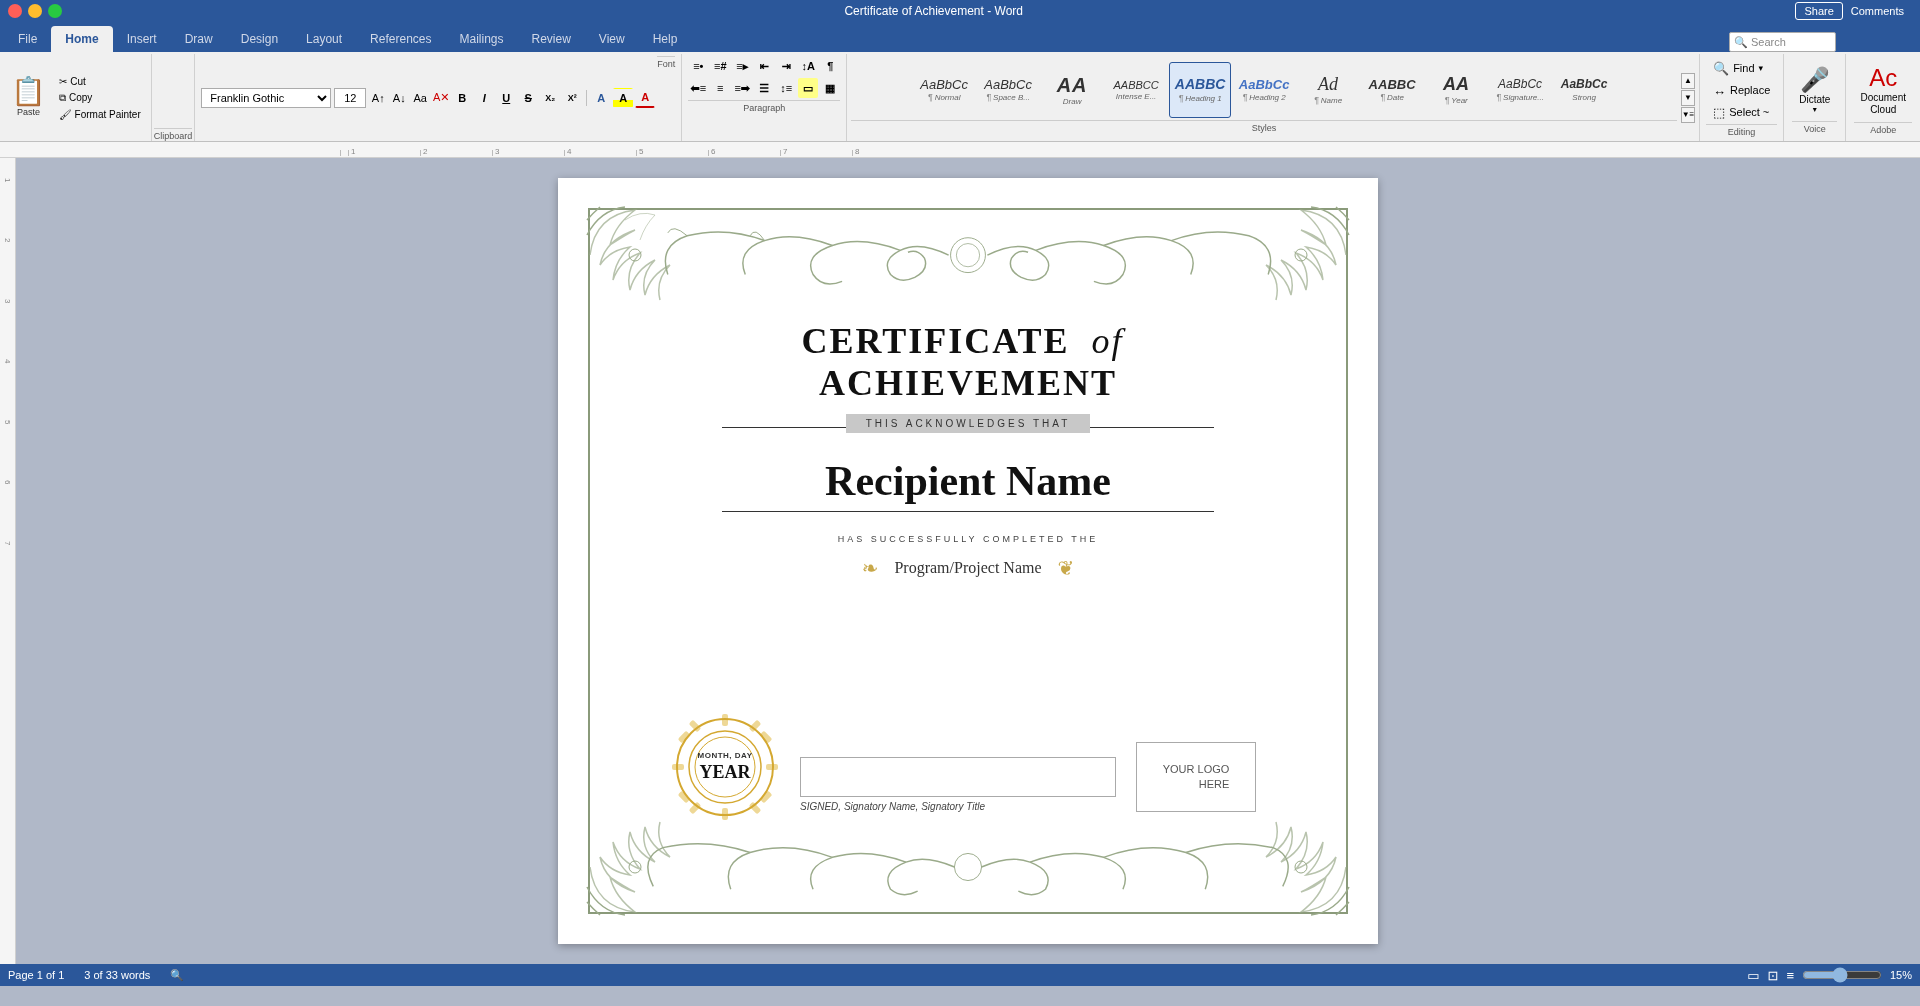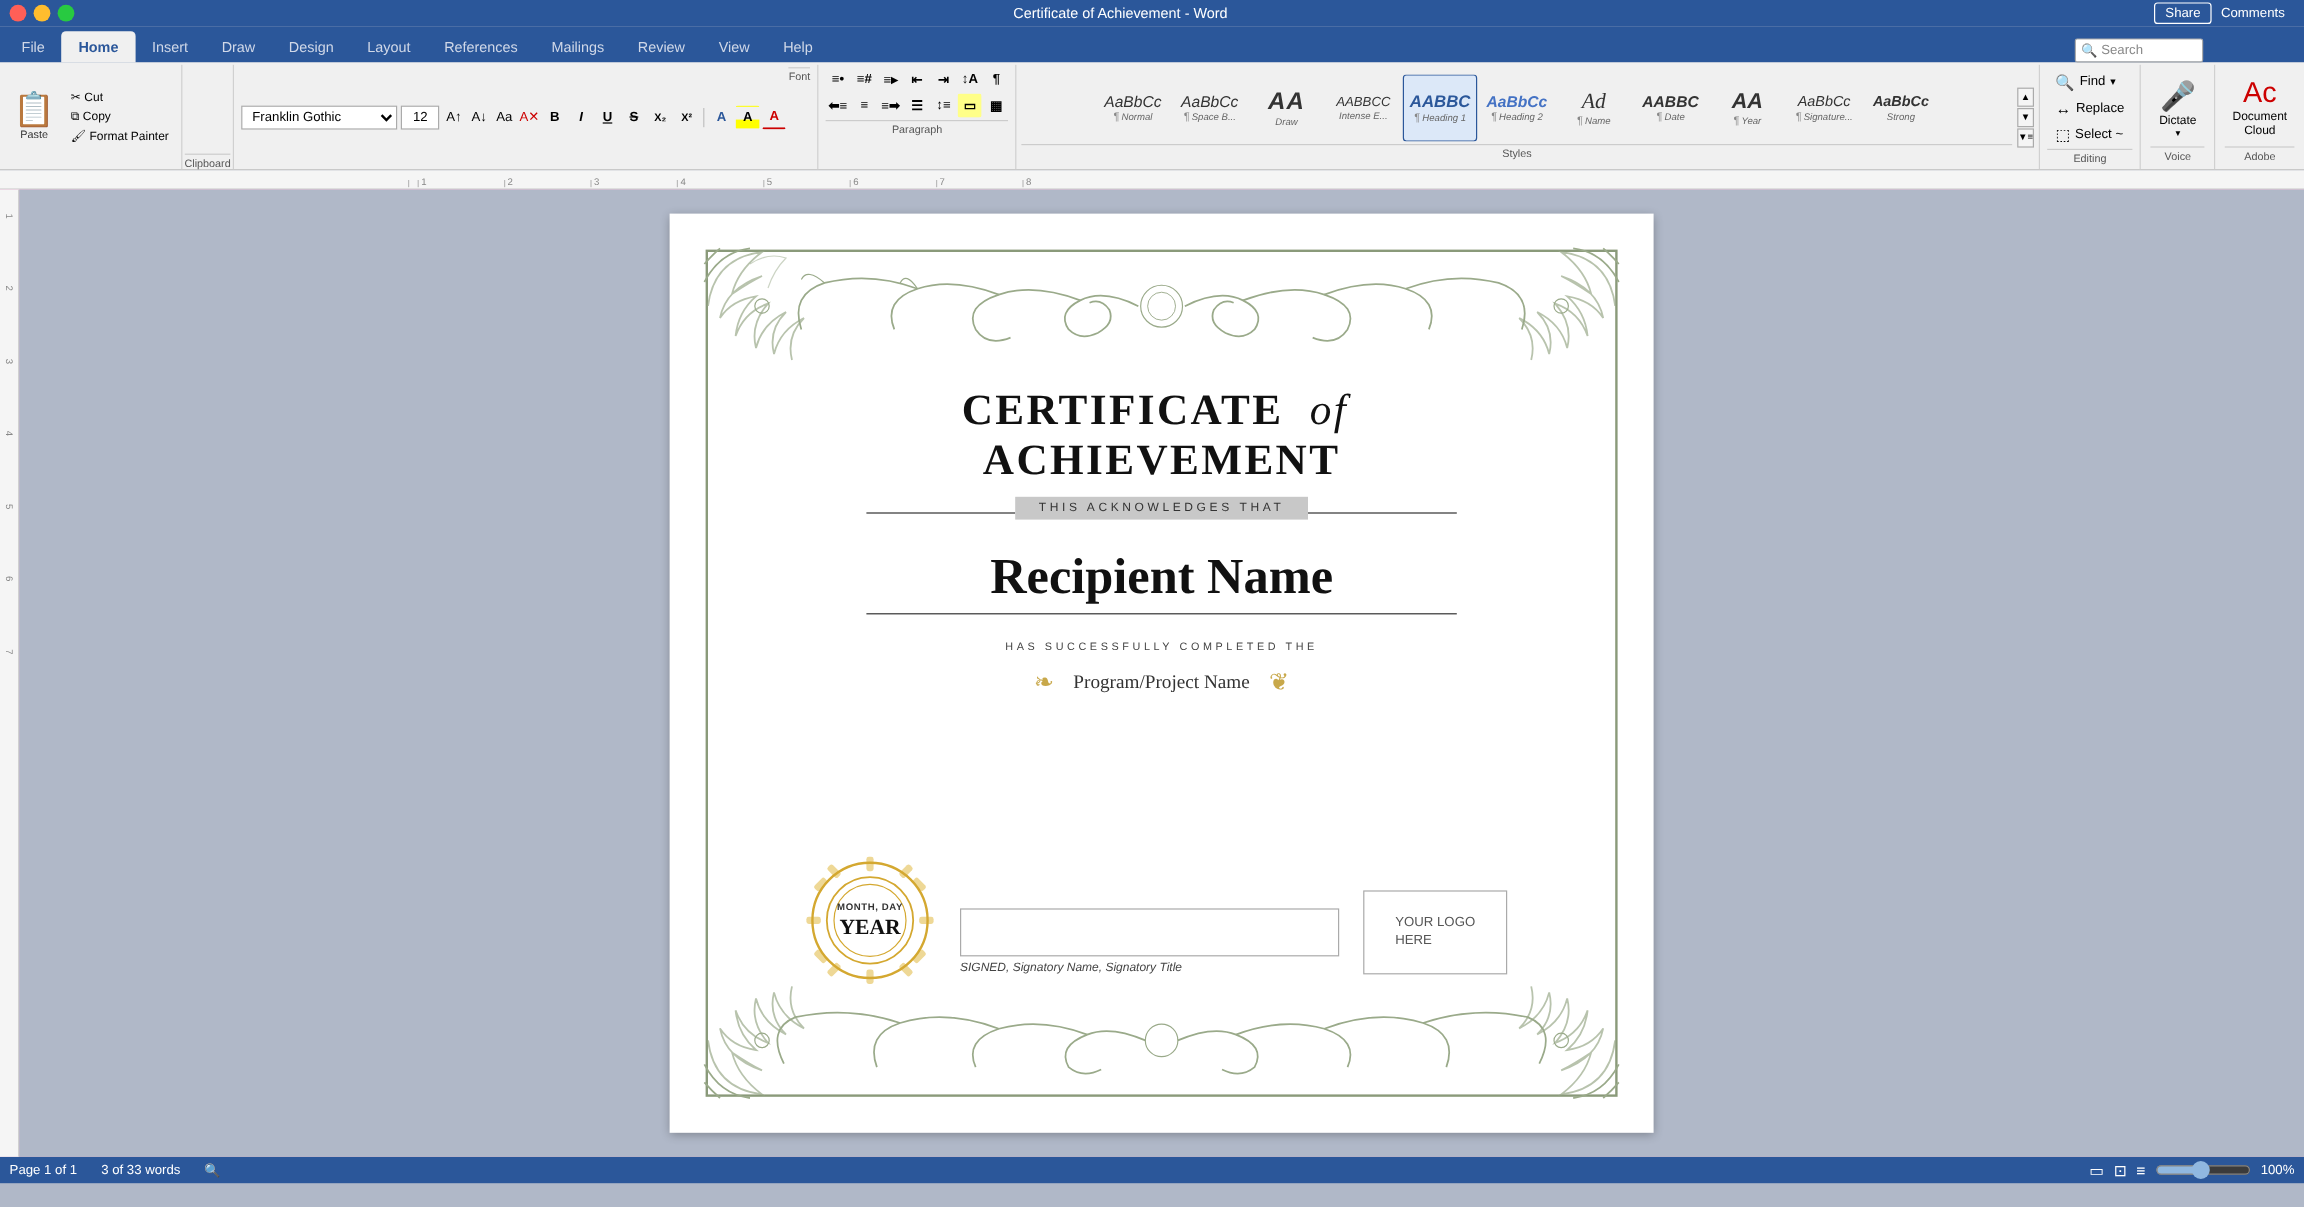--- a/index.html
+++ b/index.html
@@ -131,21 +131,21 @@
       border: 1px solid transparent;
       background: transparent;
       font-size: 11px;
       height: 20px;
     }
 
     
     .main-area {
       display: flex;
       height: calc(1006px - 22px - 30px - 110px - 16px - 22px);
-      background: #f9a8d4;
+      background: #a16207;
     }
 
     
     .left-ruler {
       width: 16px;
       background: #f5f5f5;
       border-right: 1px solid #d0d0d0;
     }
 
     
@@ -322,21 +322,21 @@
     }
 
     .cert-logo {
       width: 120px;
       height: 70px;
       border: 1px solid #aaa;
       display: flex;
       align-items: center;
       justify-content: center;
       font-size: 11px;
-      text-align: left;
+      text-align: right;
       color: #555;
       line-height: 1.4;
     }
 
     
     .bottom-scroll {
       width: 100%;
       height: 70px;
       display: flex;
       justify-content: center;
@@ -966,15 +966,15 @@
 
 <div class="status-bar">
   <span>Page 1 of 1</span>
   <span>3 of 33 words</span>
   <span>🔍</span>
   <div class="status-right">
     <button style="background:transparent;border:none;color:white;font-size:13px;cursor:pointer;" title="Print Layout">▭</button>
     <button style="background:transparent;border:none;color:white;font-size:13px;cursor:pointer;" title="Web Layout">⊡</button>
     <button style="background:transparent;border:none;color:white;font-size:13px;cursor:pointer;" title="Read Mode">≡</button>
     <input type="range" min="10" max="200" value="100" style="width: 80px; accent-color: rgb(144, 184, 224);">
-    <span>100%</span>
+    <span>15%</span>
   </div>
 </div>
 
 </body></html>

